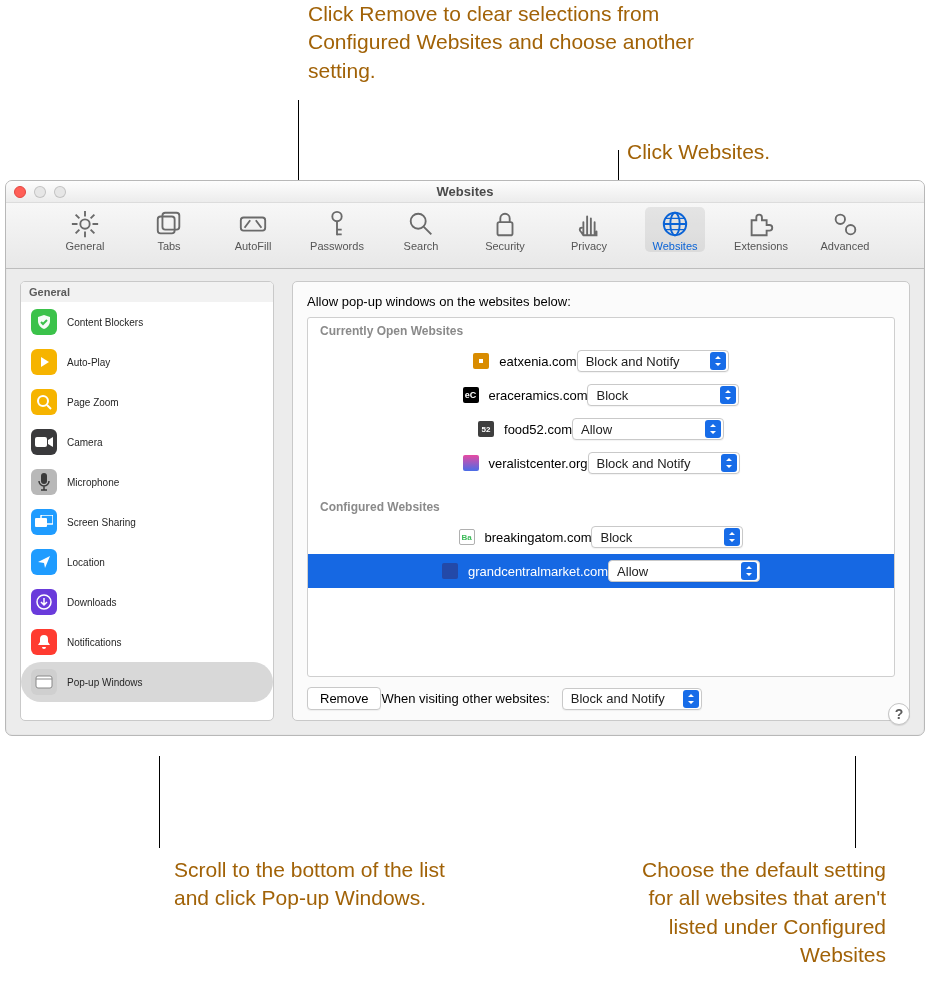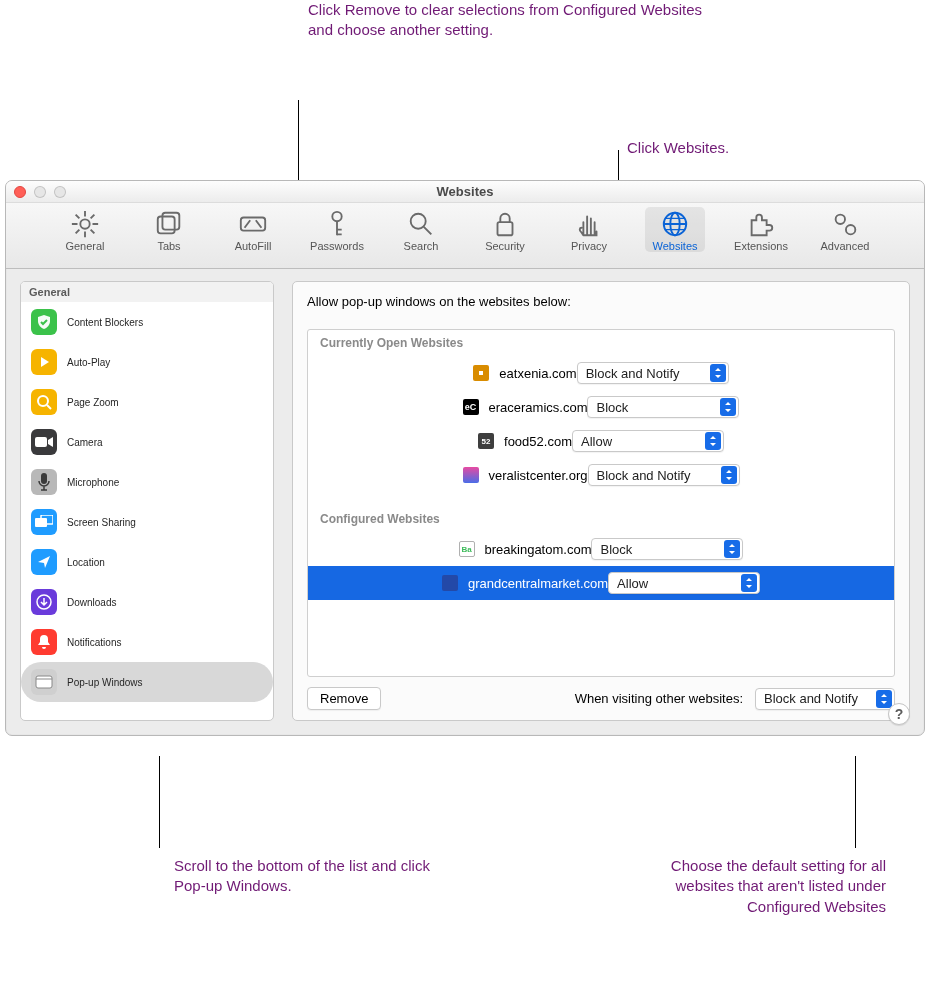--- a/index.html
+++ b/index.html
@@ -8,23 +8,23 @@
     width: 932px;
     height: 996px;
     background: #fff;
     font-family: -apple-system, "Helvetica Neue", Arial, sans-serif;
     font-size: 13px;
     color: #000;
     position: relative;
   }
   .callout {
     position: absolute;
-    font-size: 15px;
+    font-size: 21px;
     line-height: 1.35;
-    color: #701a75;
+    color: #a16207;
   }
   .leader {
     position: absolute;
     background: #000;
   }
   .window {
     position: absolute;
     left: 5px;
     top: 180px;
     width: 920px;
@@ -95,21 +95,21 @@
     color:#fff;
   }
   .sb-label{font-size:10px;color:#262626;}
   .content{
     flex:1;
     border:1px solid #c9c9c9;border-radius:5px;
     background:#fbfbfb;
     padding:12px 14px 10px;
     display:flex;flex-direction:column;
   }
-  .content-header{font-size:13px;margin-bottom:20px;}
+  .content-header{font-size:13px;margin-bottom:8px;}
   .site-box{
     flex:1;
     border:1px solid #cfcfcf;border-radius:3px;
     background:#fff;overflow:hidden;
   }
   .sect-head{
     font-size:12px;font-weight:600;color:#8a8a8a;
     padding:6px 12px;
   }
   .site-row{
@@ -129,21 +129,21 @@
     background:#fff;display:flex;align-items:center;justify-content:space-between;
     padding:0 2px 0 8px;font-size:13px;color:#222;cursor:default;
     box-shadow: 0 1px 1px rgba(0,0,0,0.05);
   }
   .popup-select .caret{
     width:16px;height:18px;border-radius:3px;
     background:#176ce8;display:flex;align-items:center;justify-content:center;
   }
   .popup-select .caret svg{width:8px;height:12px;fill:#fff;}
   .footer-row{
-    display:flex;align-items:center;justify-content:space-between;
+    display:flex;align-items:center;
     margin-top:10px;
   }
   .remove-btn{
     border:1px solid #c9c9c9;border-radius:4px;background:#fff;
     padding:3px 12px;font-size:13px;cursor:default;
     box-shadow:0 1px 1px rgba(0,0,0,0.05);
   }
   .footer-right{display:flex;align-items:center;gap:12px;font-size:13px;}
   .help-btn{
     position:absolute;right:14px;bottom:10px;

